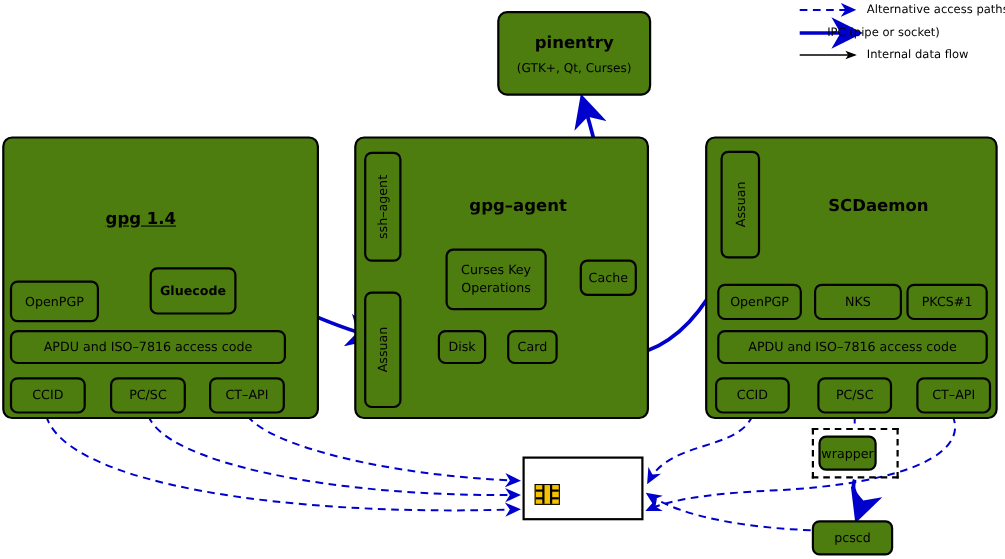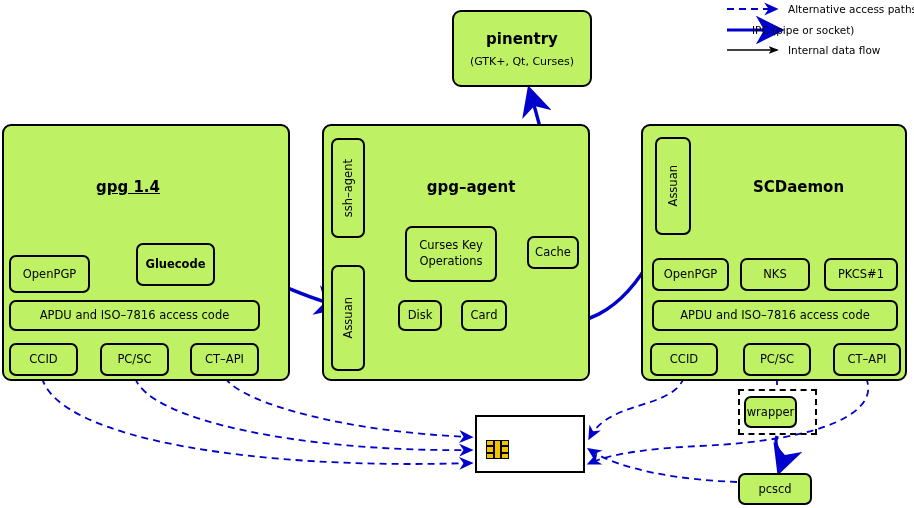--- a/index.html
+++ b/index.html
@@ -1,21 +1,21 @@
 <!DOCTYPE html>
 <html><head>
 <meta charset="utf-8">
 <style>
   html,body{margin:0;padding:0;background:#ffffff;}
   body{width:914px;height:508px;position:relative;overflow:hidden;
        font-family:"DejaVu Sans","Liberation Sans",sans-serif;}
   #stage{position:absolute;left:0;top:0;width:914px;height:508px;}
   svg#wires{position:absolute;left:0;top:0;width:914px;height:508px;pointer-events:none;}
 
-  .box{position:absolute;box-sizing:border-box;background:#bef264;border:2px solid #000;
+  .box{position:absolute;box-sizing:border-box;background:#4d7c0f;border:2px solid #000;
        display:flex;align-items:center;justify-content:center;text-align:left;}
   .rnd{border-radius:9px;}
   .rnd-sm{border-radius:7px;}
   .title{position:absolute;font-weight:bold;font-size:15px;color:#000;text-align:center;
          white-space:nowrap;}
   .lbl{font-size:11.5px;color:#000;line-height:1.25;white-space:nowrap;}
   .lbl2{font-size:11.5px;color:#000;line-height:1.35;}
   .vert{writing-mode:vertical-rl;transform:rotate(180deg);font-size:11.5px;color:#000;
         white-space:nowrap;}
   .dashgrp{position:absolute;box-sizing:border-box;border:2px dashed #000;background:transparent;}
@@ -108,21 +108,21 @@
   <div class="legend" style="left:788px;top:3px;">Alternative access paths</div>
   <div class="legend" style="left:752px;top:24px;">IPC (pipe or socket)</div>
   <div class="legend" style="left:788px;top:44px;">Internal data flow</div>
 
   <div class="box rnd" style="left:452px;top:10px;width:140px;height:77px;flex-direction:column;">
     <div style="font-weight:bold;font-size:15px;">pinentry</div>
     <div class="pin-sub" style="margin-top:7px;">(GTK+, Qt, Curses)</div>
   </div>
 
   <div class="box rnd" style="left:2px;top:124px;width:288px;height:257px;"></div>
-  <div class="title" style="left:2px;top:178px;width:252px;text-decoration:underline;">gpg 1.4</div>
+  <div class="title" style="left:2px;top:190px;width:252px;text-decoration:underline;">gpg 1.4</div>
 
   <div class="box rnd-sm" style="left:136px;top:243px;width:79px;height:43px;font-weight:bold;">
     <span class="lbl">Gluecode</span>
   </div>
   <div class="box rnd-sm" style="left:9px;top:255px;width:81px;height:38px;">
     <span class="lbl">OpenPGP</span>
   </div>
   <div class="box rnd-sm" style="left:9px;top:300px;width:251px;height:31px;">
     <span class="lbl">APDU and ISO–7816 access code</span>
   </div>
@@ -161,21 +161,21 @@
 
   <div class="box rnd" style="left:641px;top:124px;width:266px;height:257px;"></div>
   <div class="title" style="left:690px;top:178px;width:217px;">SCDaemon</div>
 
   <div class="box rnd-sm" style="left:655px;top:137px;width:36px;height:98px;">
     <span class="vert">Assuan</span>
   </div>
   <div class="box rnd-sm" style="left:652px;top:258px;width:77px;height:33px;">
     <span class="lbl">OpenPGP</span>
   </div>
-  <div class="box rnd-sm" style="left:740px;top:258px;width:70px;height:33px;">
+  <div class="box rnd-sm" style="left:740px;top:258px;width:80px;height:33px;">
     <span class="lbl">NKS</span>
   </div>
   <div class="box rnd-sm" style="left:824px;top:258px;width:74px;height:33px;">
     <span class="lbl">PKCS#1</span>
   </div>
   <div class="box rnd-sm" style="left:652px;top:300px;width:246px;height:31px;">
     <span class="lbl">APDU and ISO–7816 access code</span>
   </div>
   <div class="box rnd-sm" style="left:650px;top:343px;width:68px;height:33px;">
     <span class="lbl">CCID</span>

